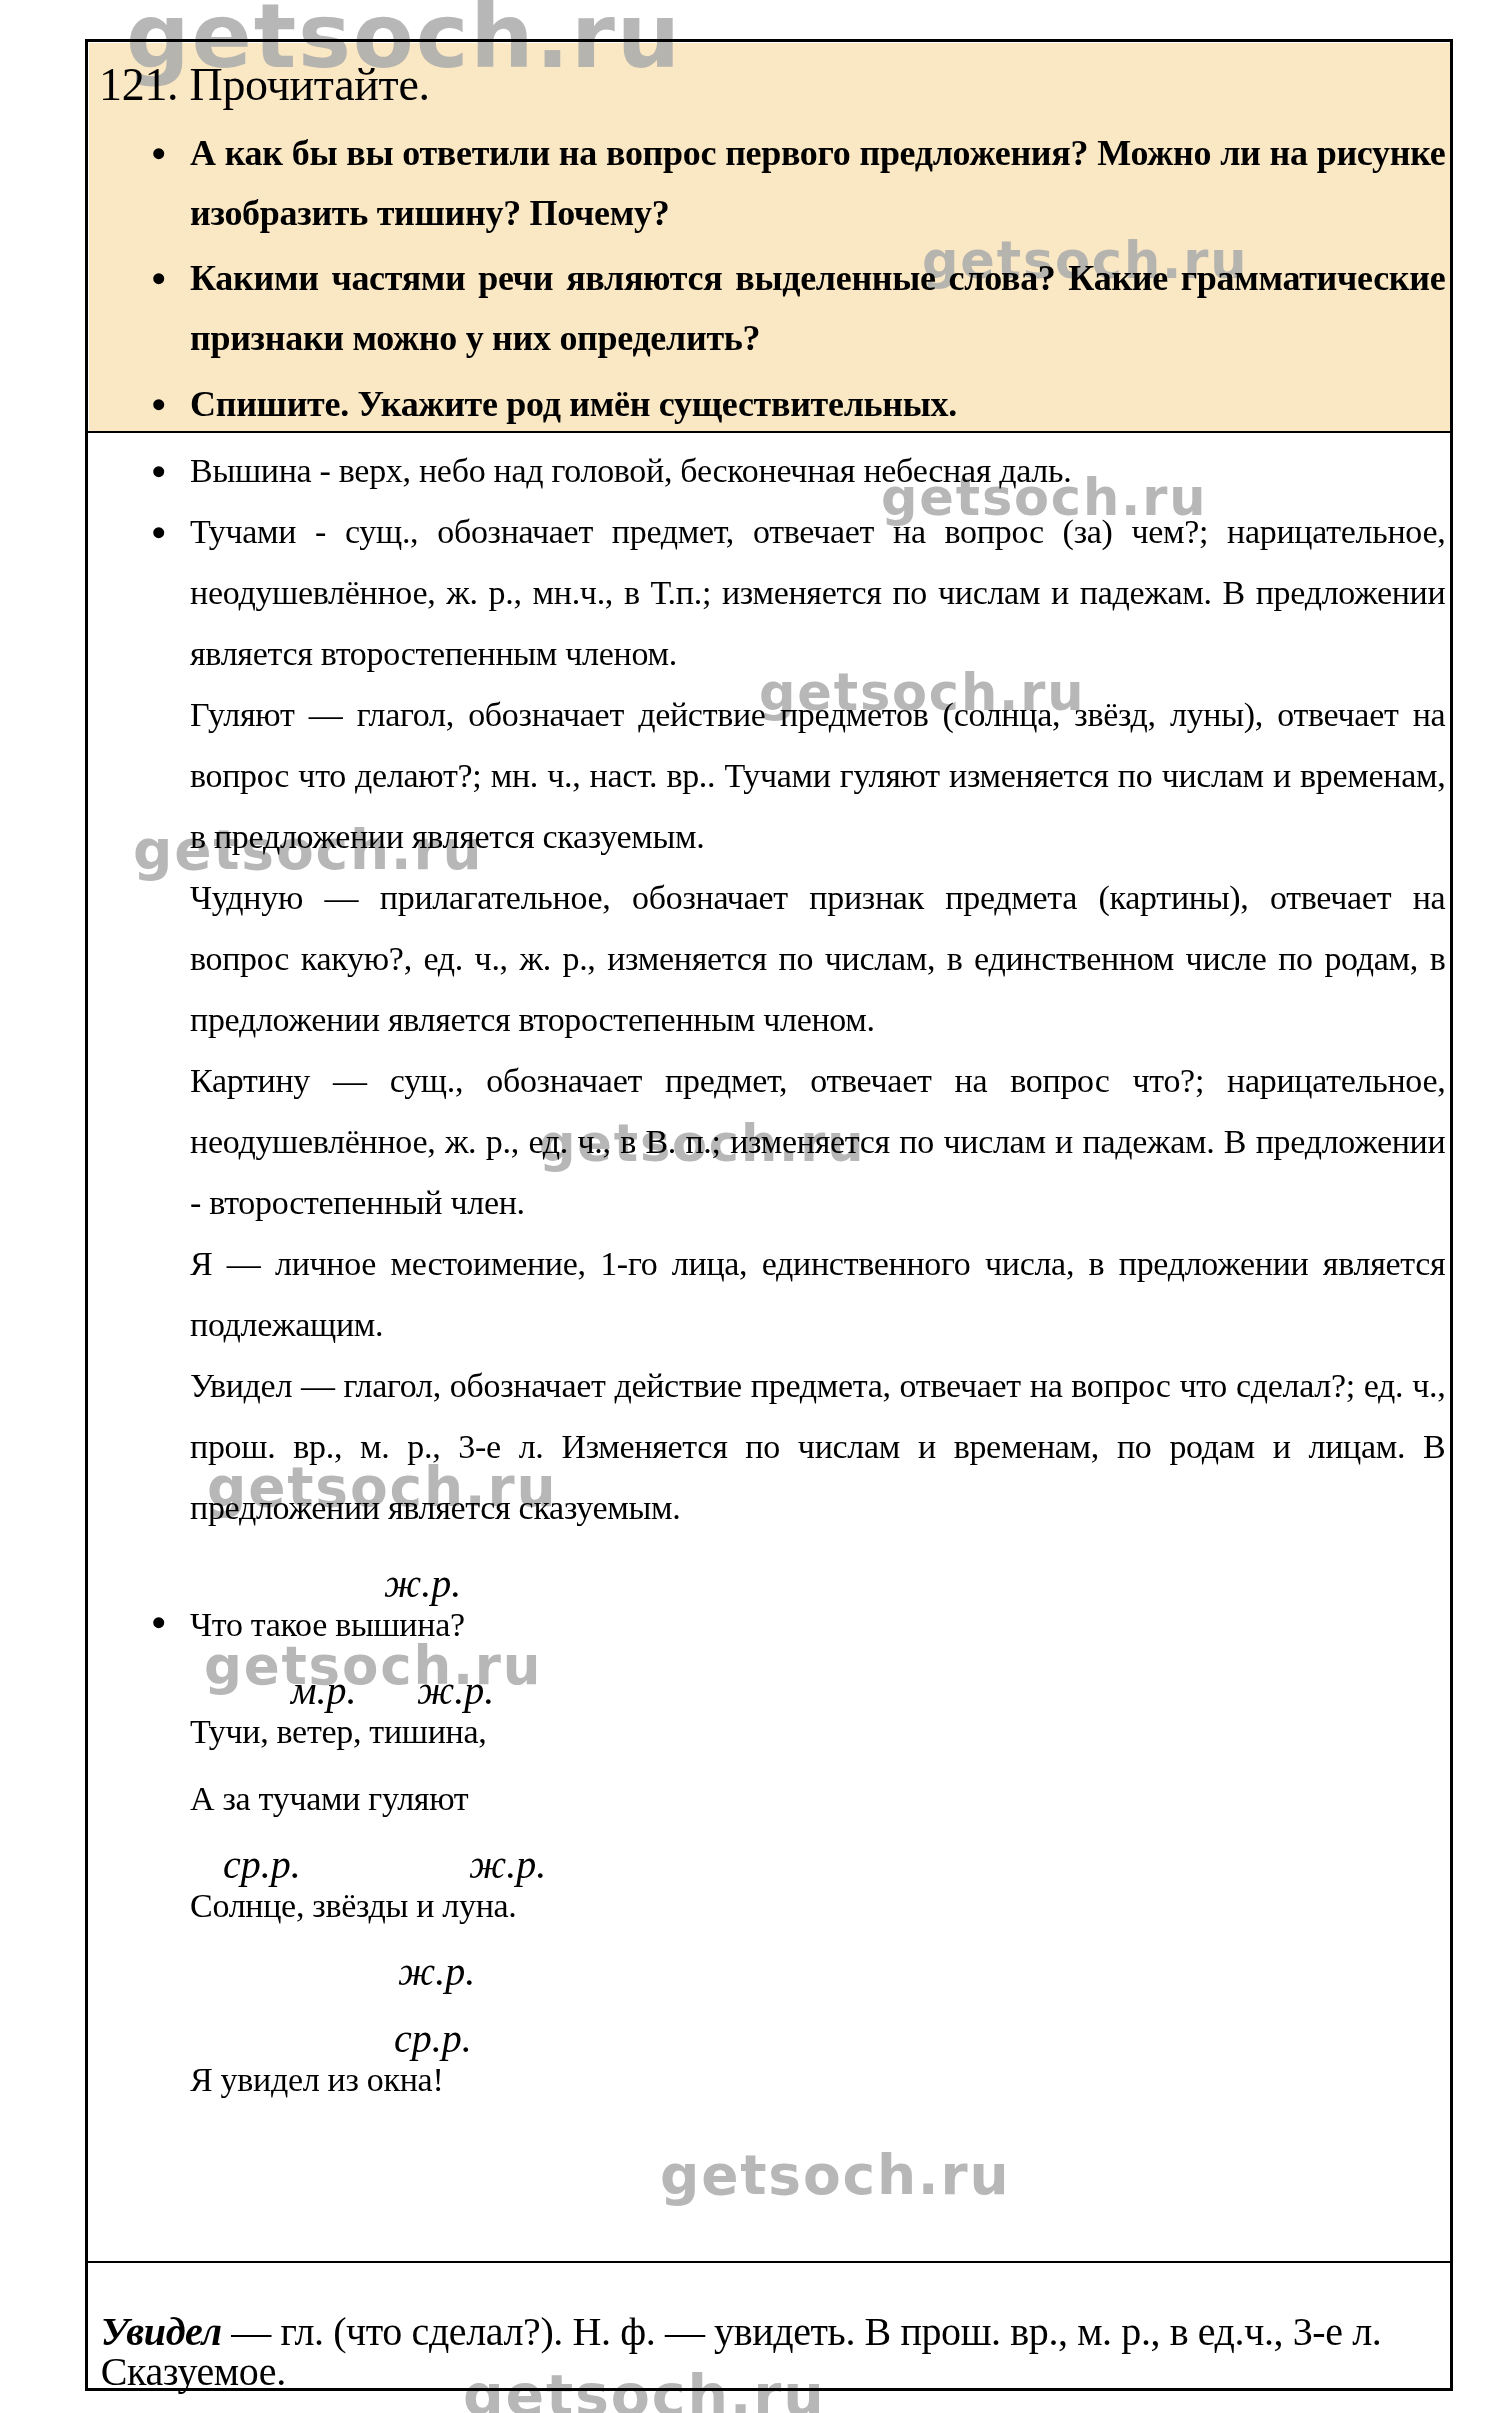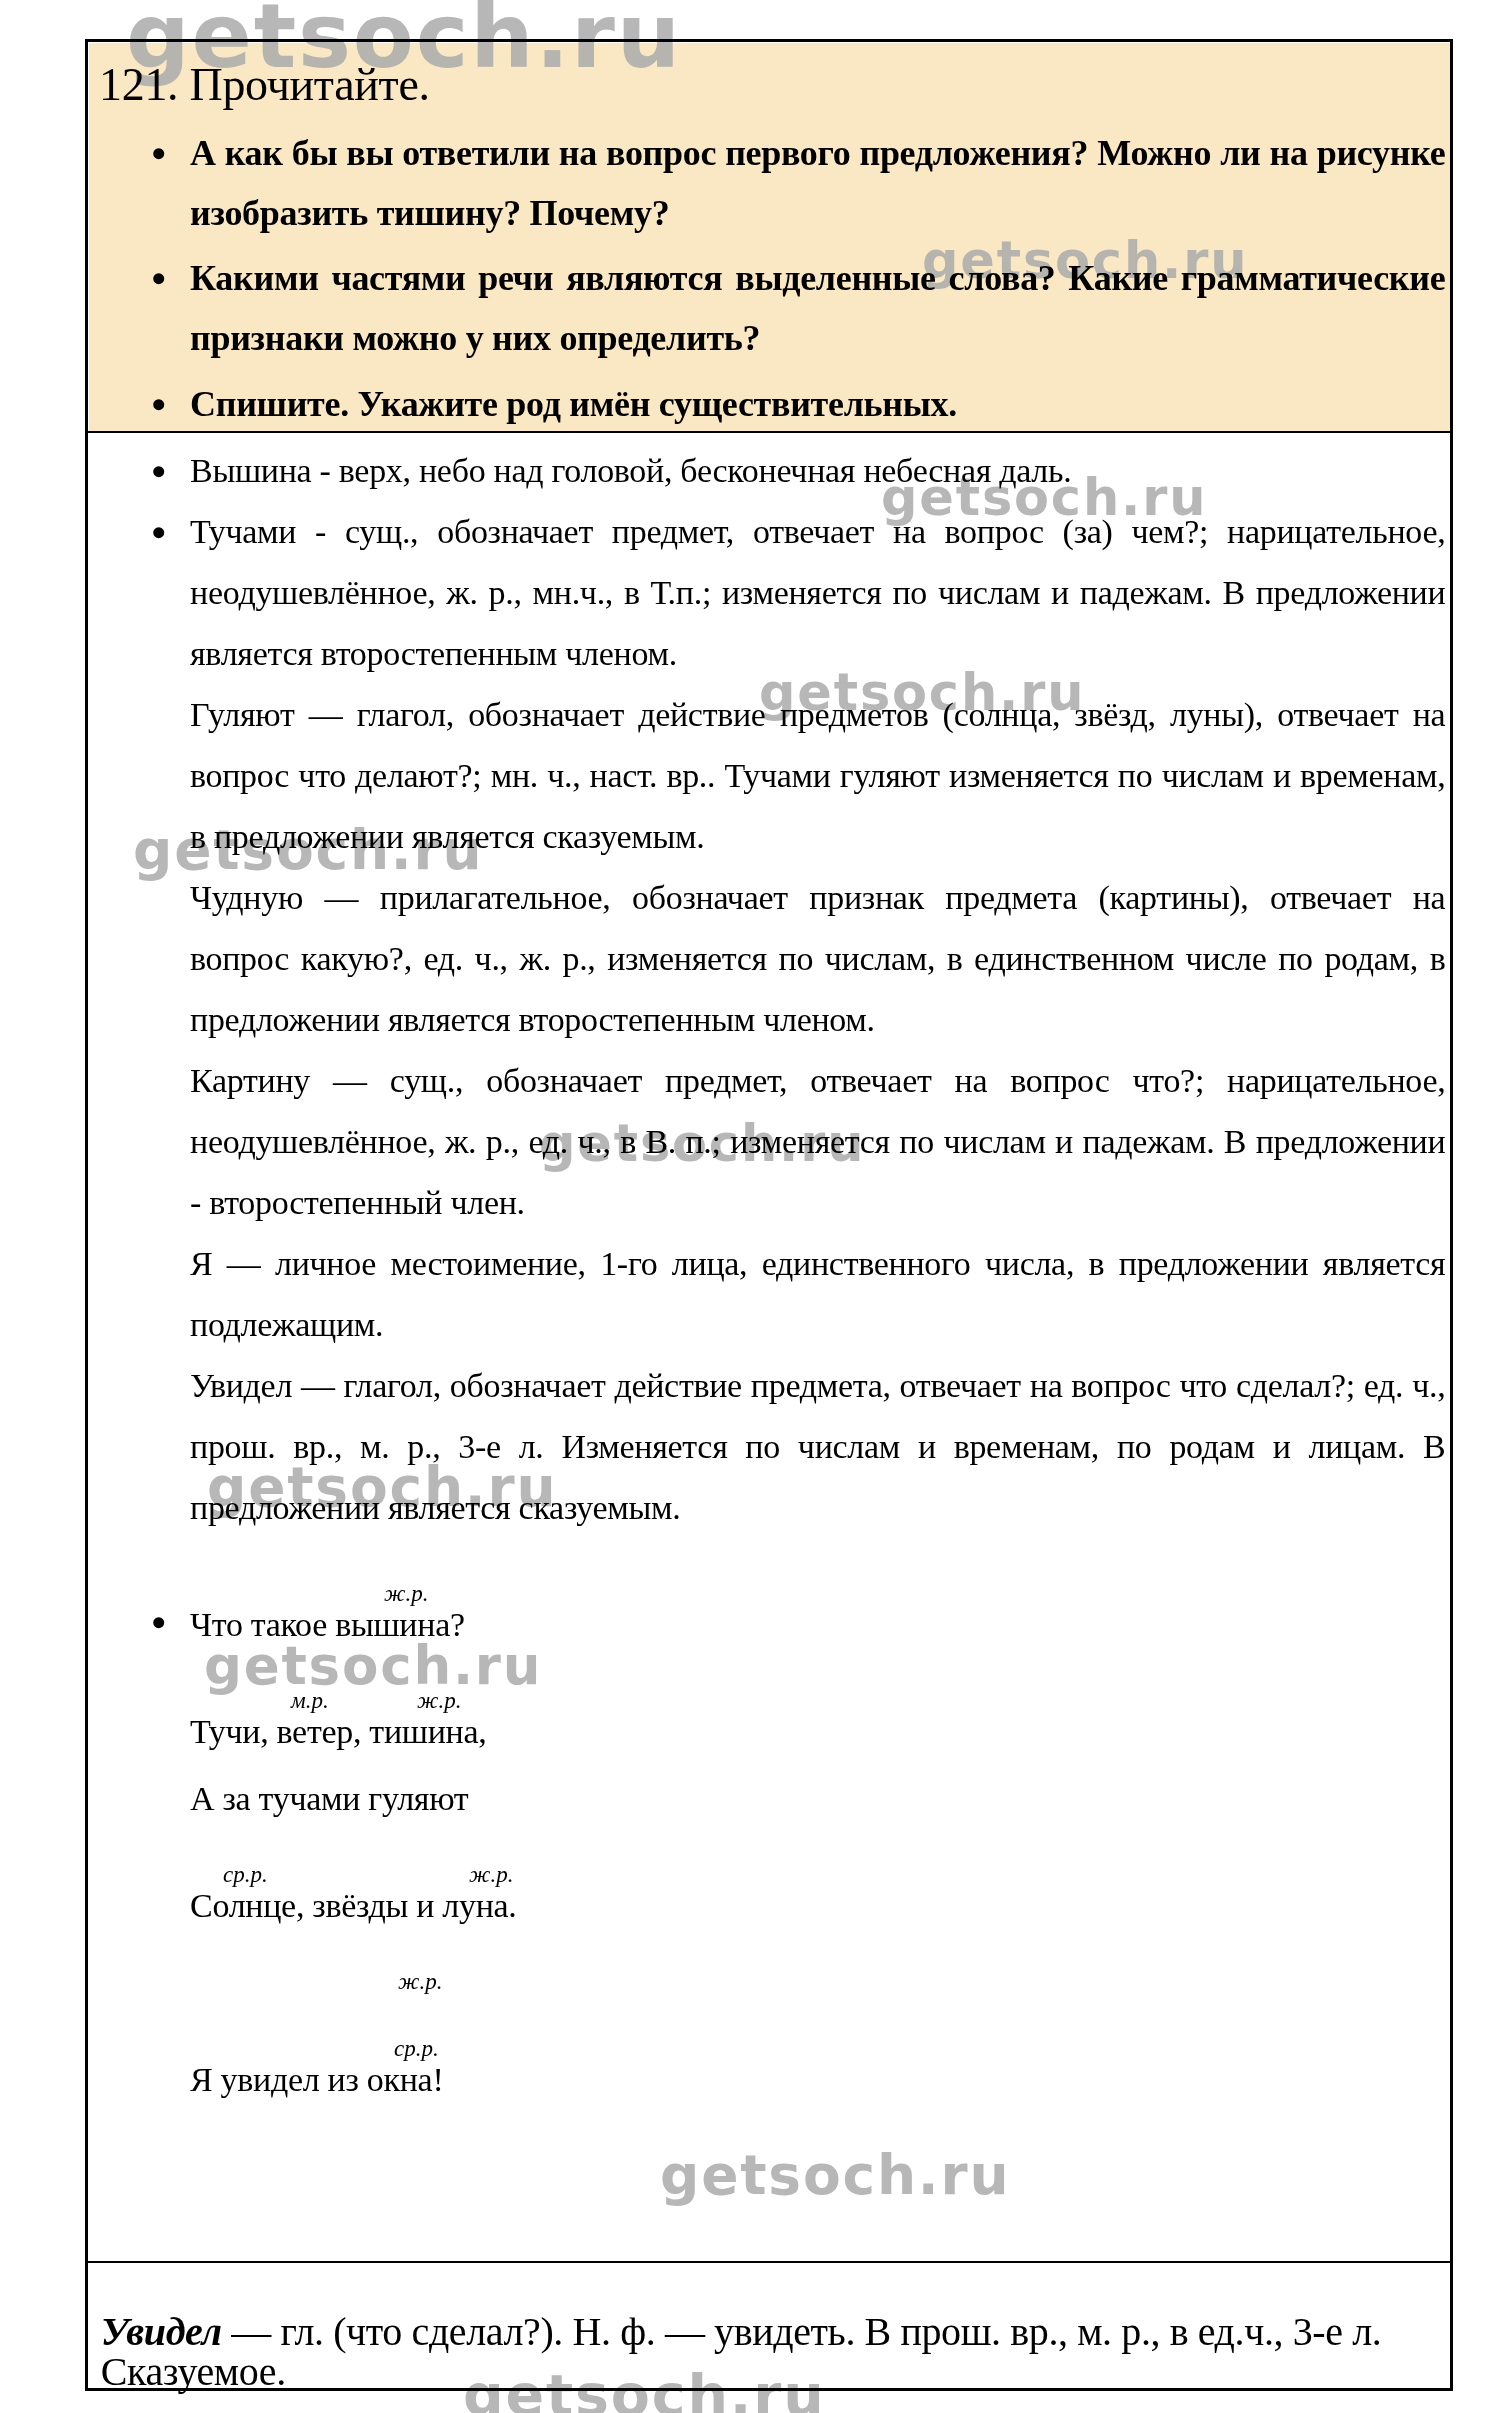--- a/index.html
+++ b/index.html
@@ -29,21 +29,21 @@
   .hdr-item .bullet, .para .bullet, .poem .bullet { position:absolute; left:52px; top:0; font-size:25.6px; }
   .hdr-item .bullet { line-height:60px; }
   .sec-main { height:1828px; padding:7.3px 4.6px 0 11px; overflow:hidden; }
   .para { position:relative; padding-left:91px; font-size:34px; line-height:61px; text-align:justify; letter-spacing:-0.3px; }
   .para .bullet { line-height:61px; }
   .em { }
   .bi { font-weight:bold; font-style:italic; }
   .poem { position:relative; padding-left:91px; }
   .poem .bullet { top:37px; }
   .couplet { margin-top:27px; }
-  .plabels { position:relative; height:35px; font-size:23px; font-style:italic;margin-top:32px; }
+  .plabels { position:relative; height:35px; font-size:40px; font-style:italic;margin-top:32px; }
   .plabels span { position:absolute; bottom:-1.8px; }
   .pline { font-size:34px; line-height:40px; letter-spacing:-0.3px; }
   .sec-footer {
     height:126px; border-top:2.7px solid #000; padding:49px 4.6px 0 12.8px;
     font-size:40px; line-height:40px; letter-spacing:-0.4px;
   }
 </style>
 </head>
 <body>
 

